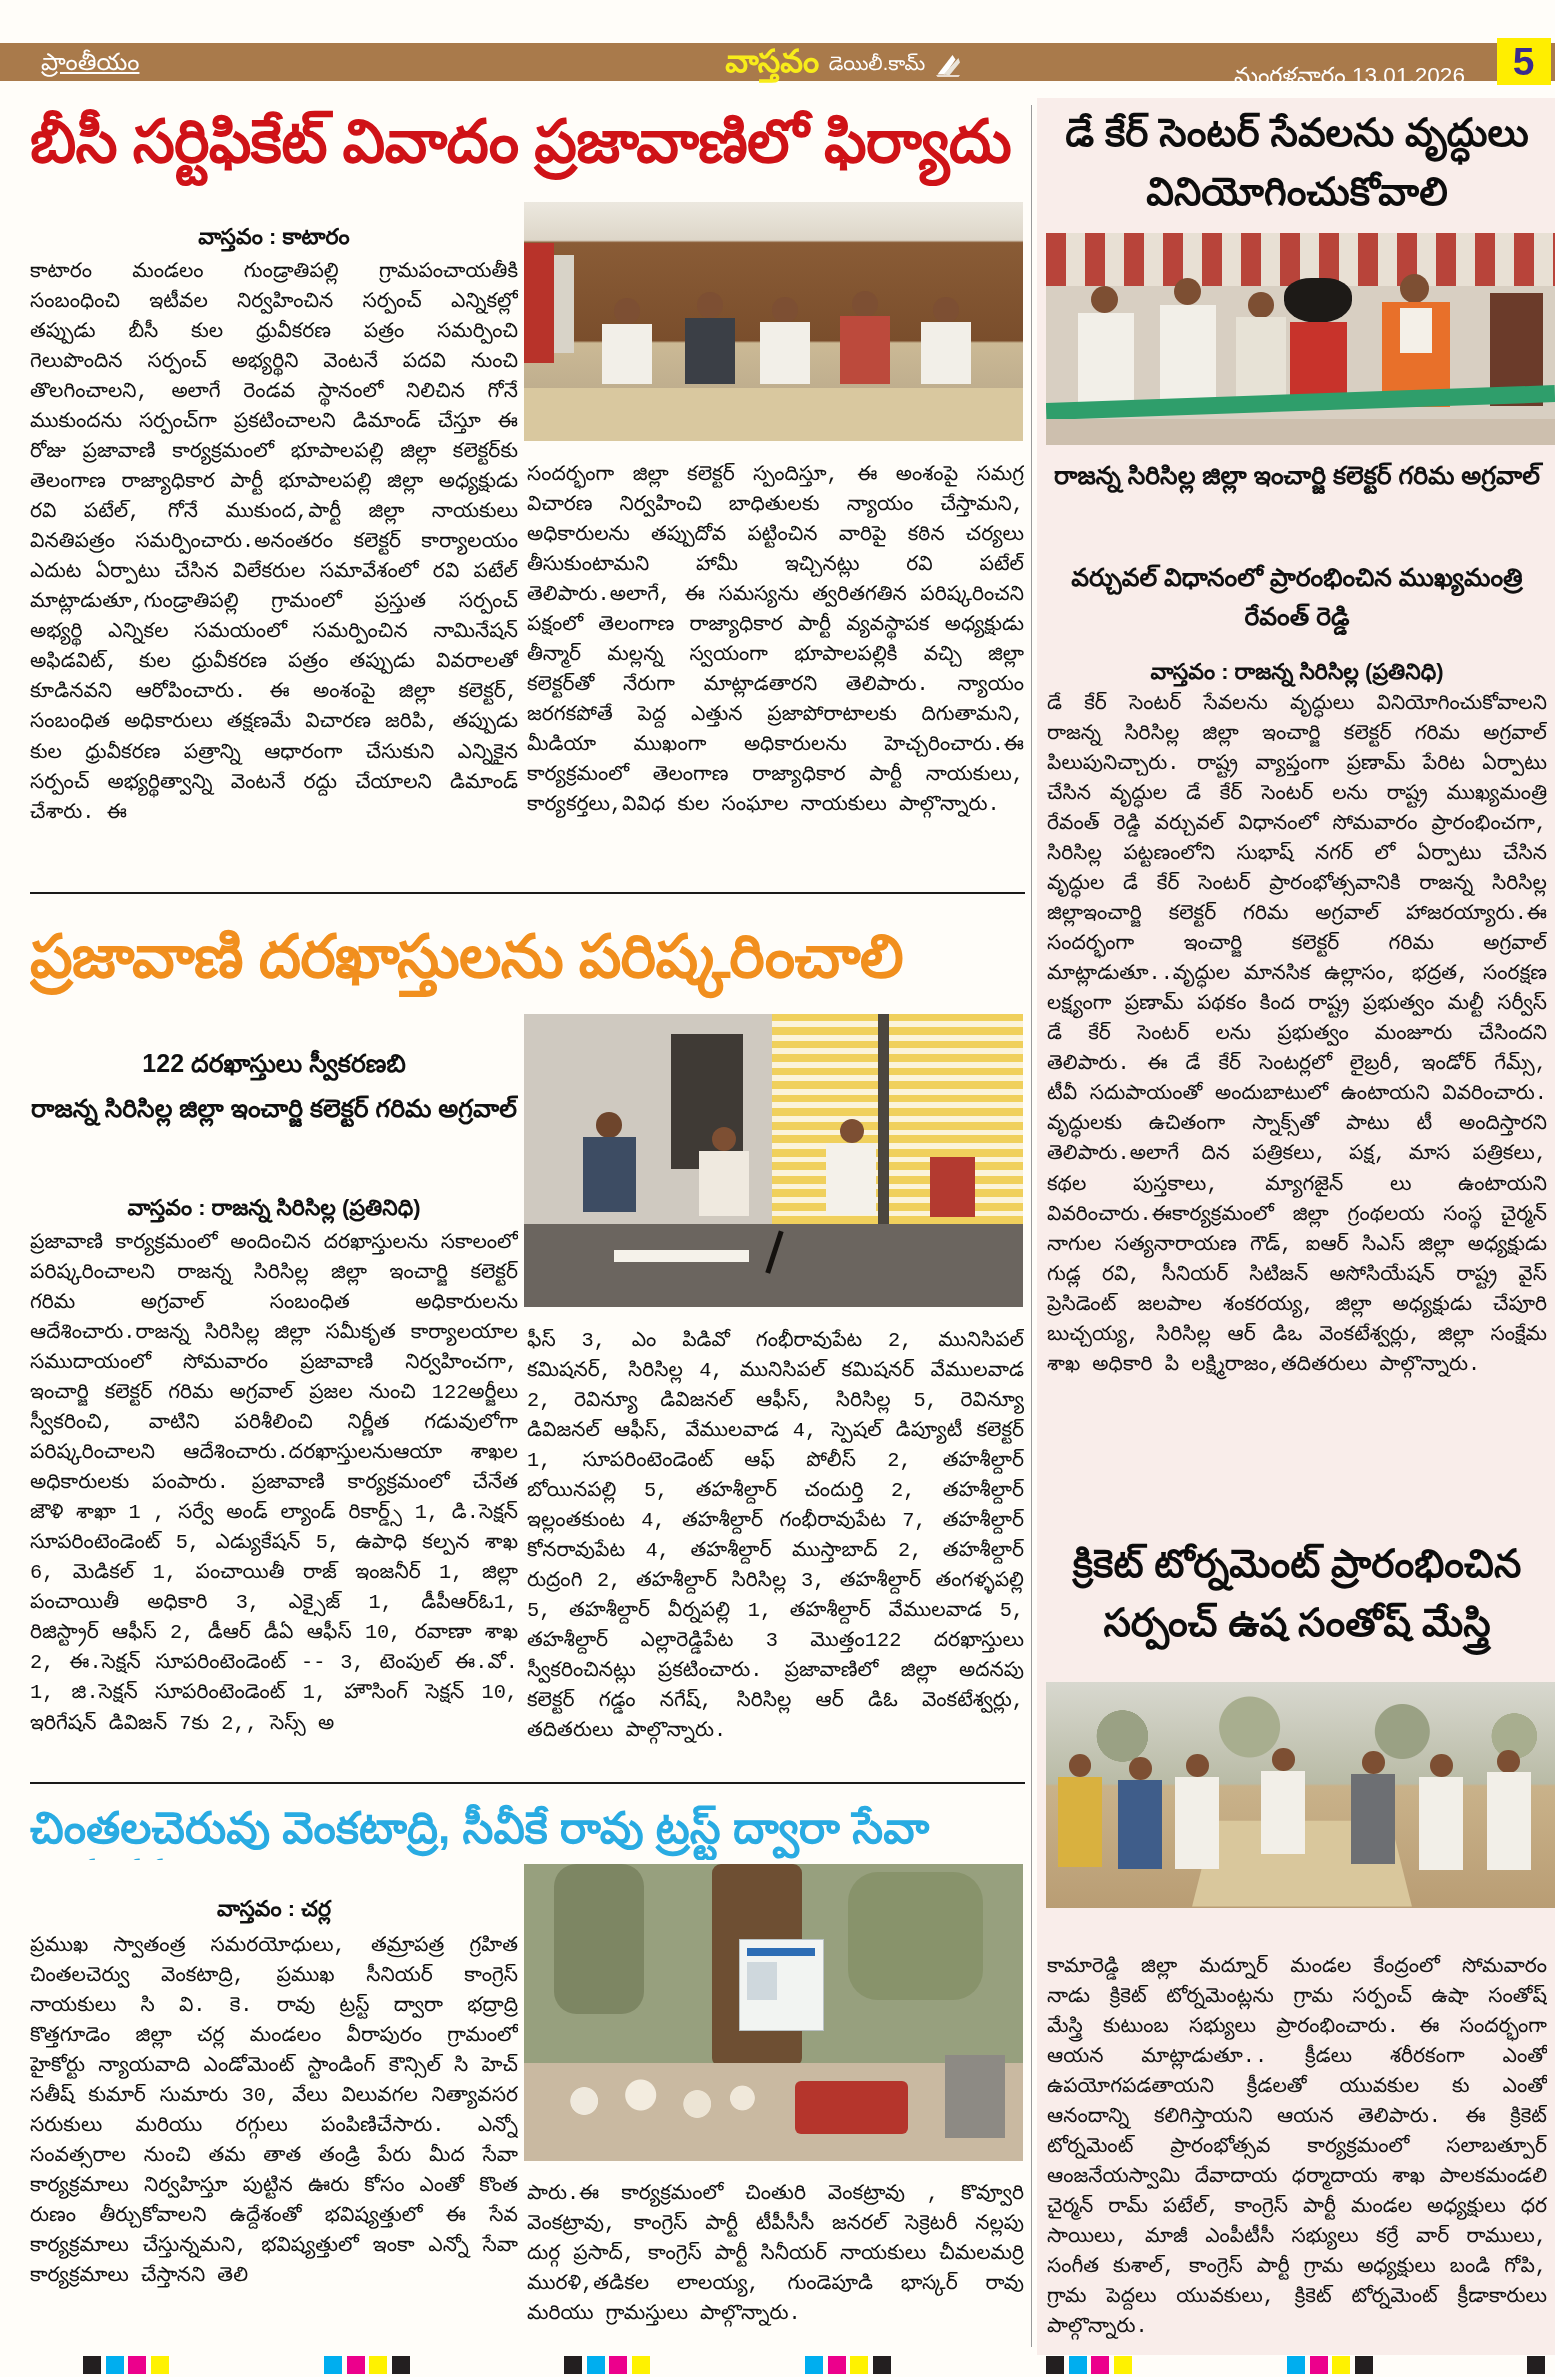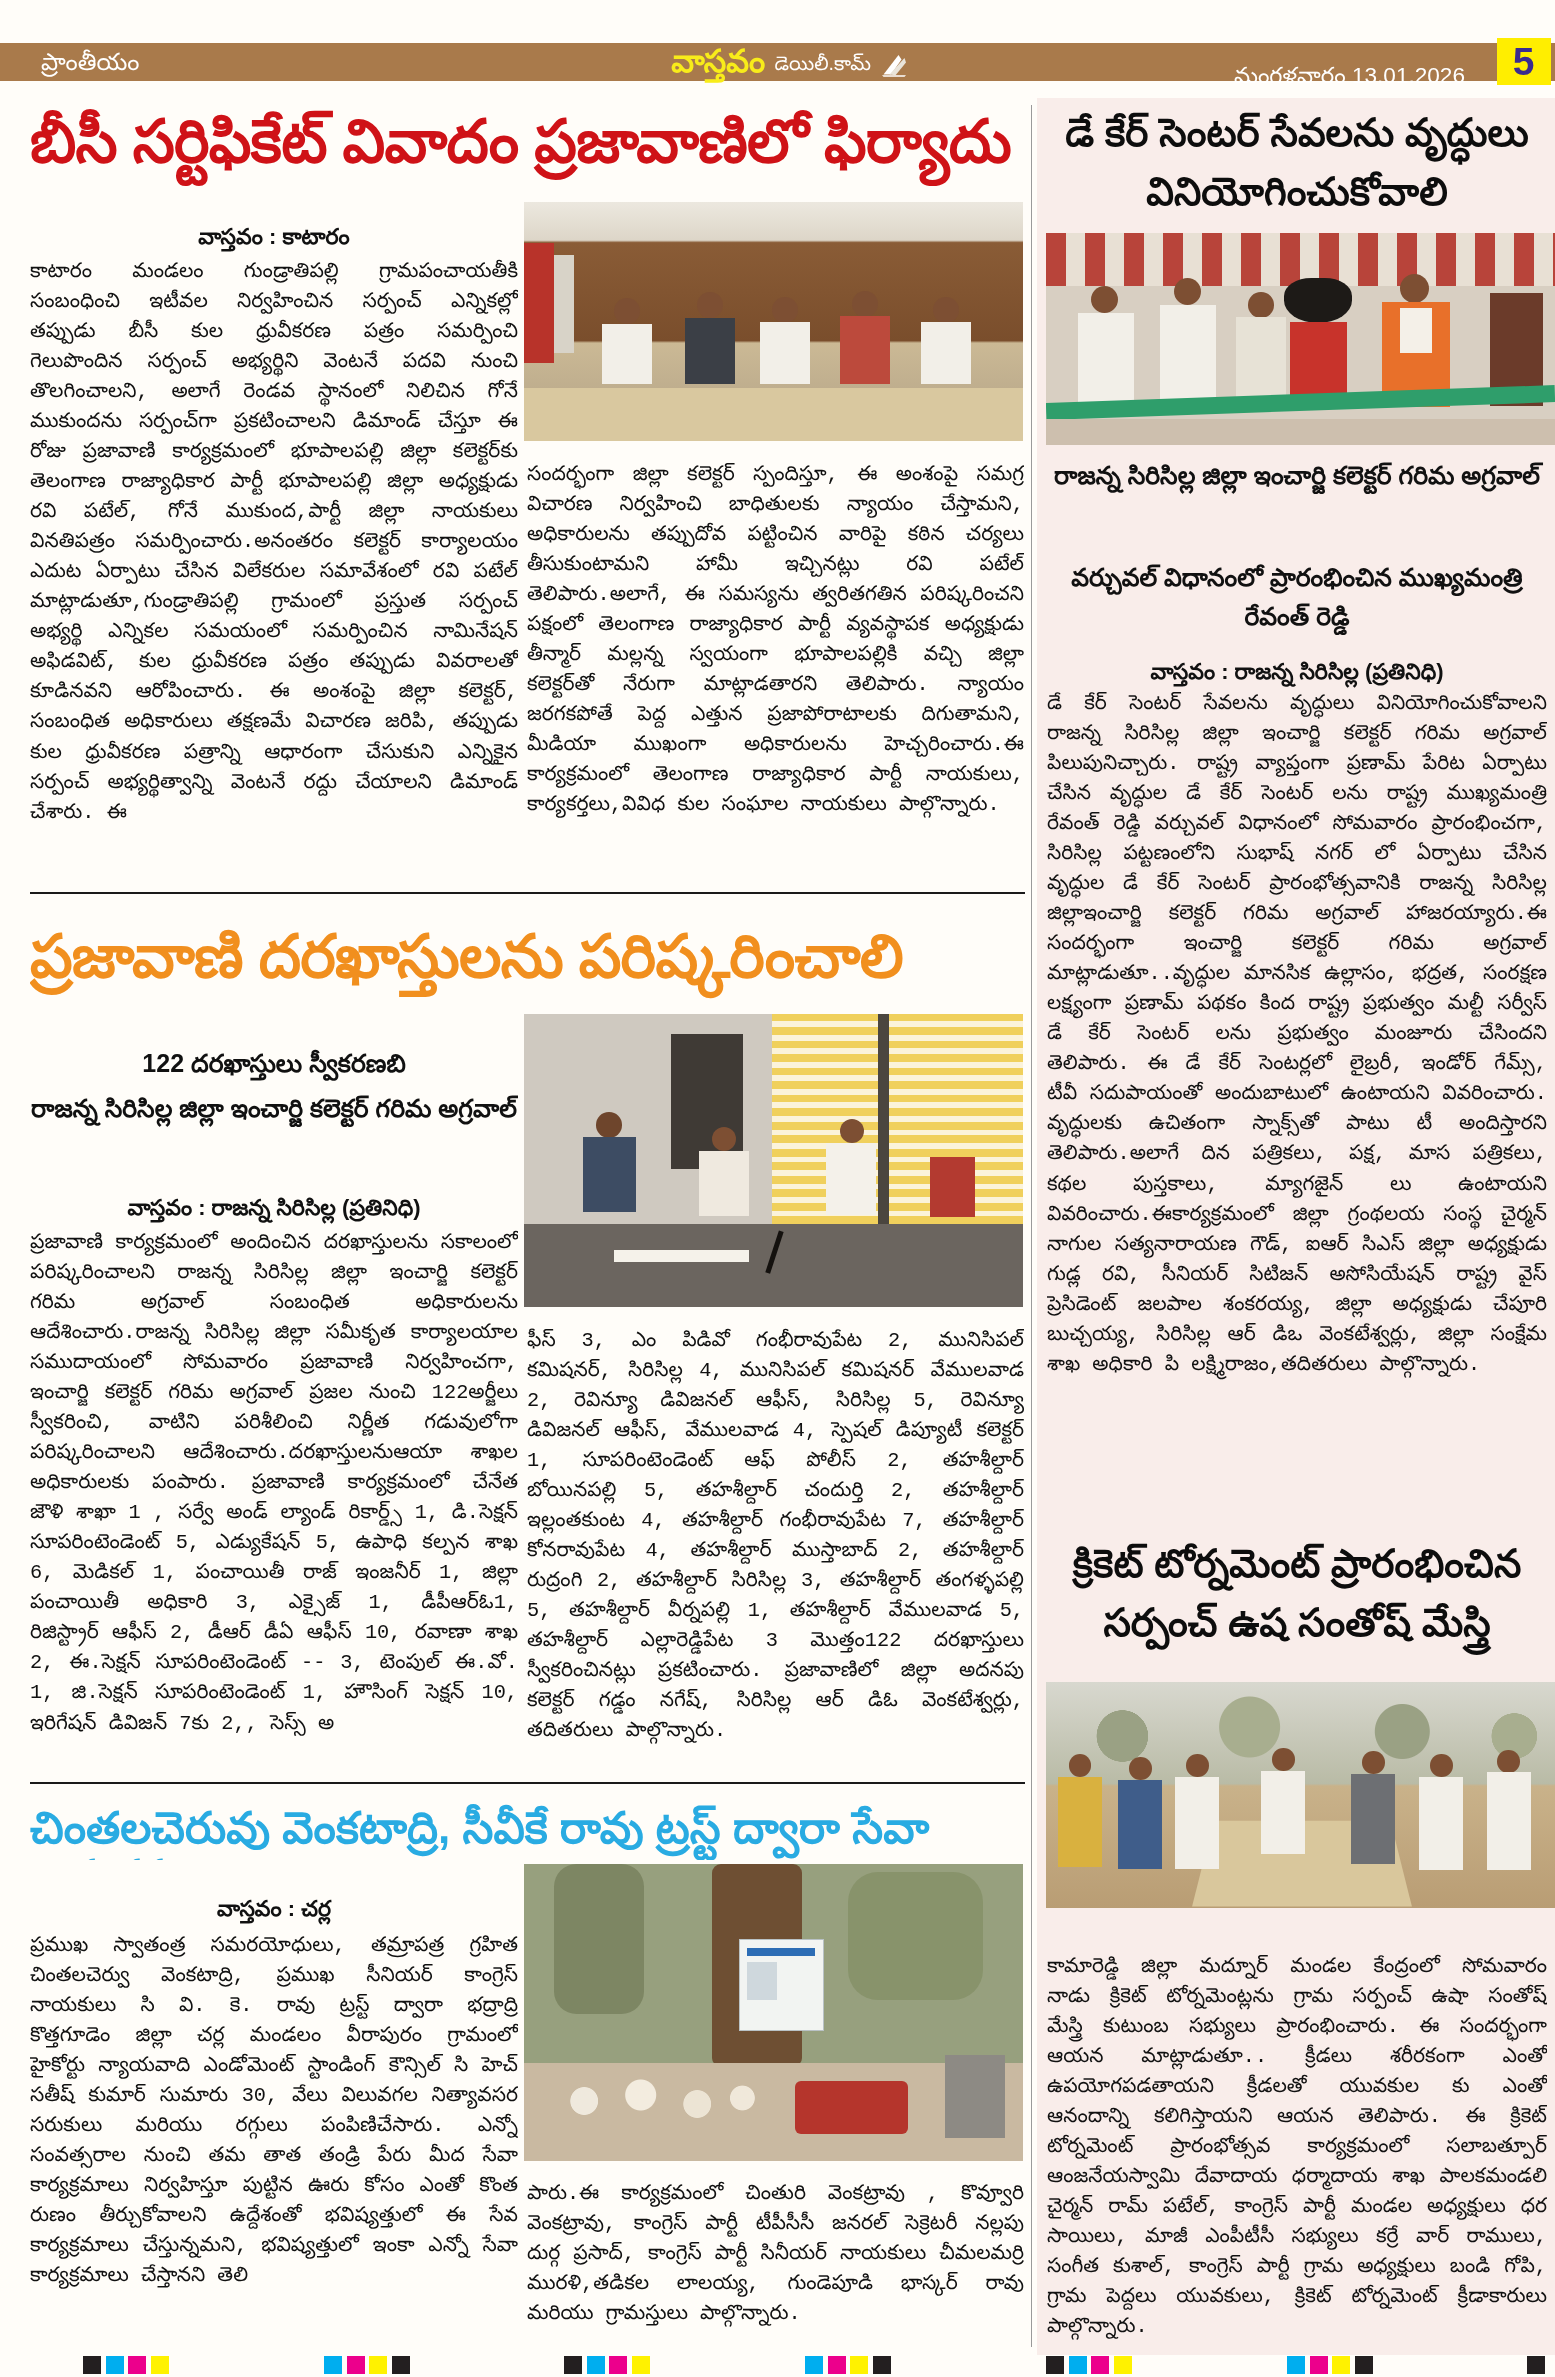--- a/index.html
+++ b/index.html
@@ -1,21 +1,21 @@
 <!DOCTYPE html>
 <html style="font-size:12px"><head>
 <meta charset="utf-8">
 <style>
   html,body{margin:0;padding:0;background:#e9e6e0;}
   .page{position:relative;width:1555px;height:2377px;background:#fffdf9;font-family:"Liberation Sans",sans-serif;overflow:hidden;}
   .abs{position:absolute;}
   
   .masthead{left:0;top:43px;width:1555px;height:38px;background:#a97a4b;color:#fff;}
-  .masthead-section{left:41px;top:4.5px;font-size:24px;color:#fff;}
-  .masthead-brand{left:617px;top:0px;width:346px;height:38px;text-align:center;}
+  .masthead-section{left:41px;top:4.5px;font-size:24px;color:#fff;text-decoration:underline;}
+  .masthead-brand{left:617px;top:0px;width:346px;height:38px;text-align:right;}
   .brand-name{color:#f8ec1a;font-size:32px;font-weight:bold;vertical-align:middle;}
   .brand-suffix{color:#fff;font-size:19.6px;vertical-align:middle;margin-left:6px;}
   .masthead-date{right:90px;top:20px;font-size:22.6px;color:#fff;}
   .page-number-box{right:4.5px;top:38px;width:54px;height:47px;background:#ffee00;color:#3a2b8f;font-size:39px;font-weight:bold;text-align:center;line-height:47px;}
   
   .hrule{height:1.5px;background:#1a1a1a;}
   .vrule{width:0.8px;background:#9a9a9a;}
   
   .dateline{font-weight:bold;text-align:center;font-size:22px;color:#111;}
   .body-text{font-size:20.3px;line-height:1.48;text-align:justify;color:#111;overflow:hidden;font-family:Liberation Mono, monospace;}

